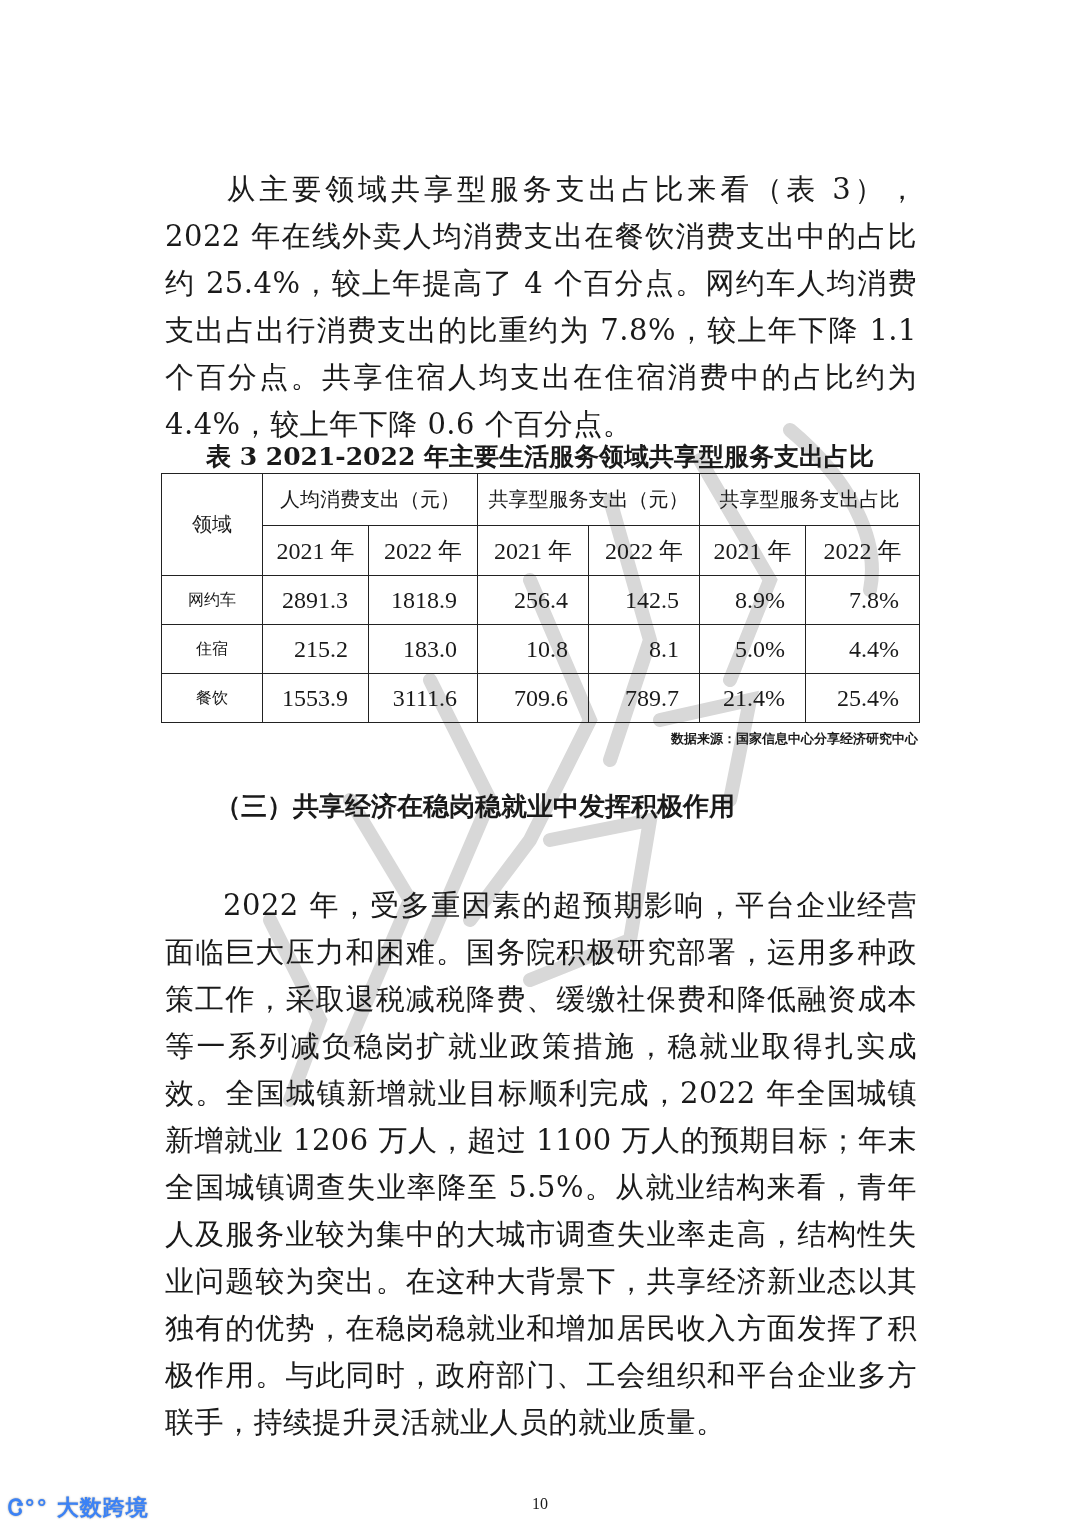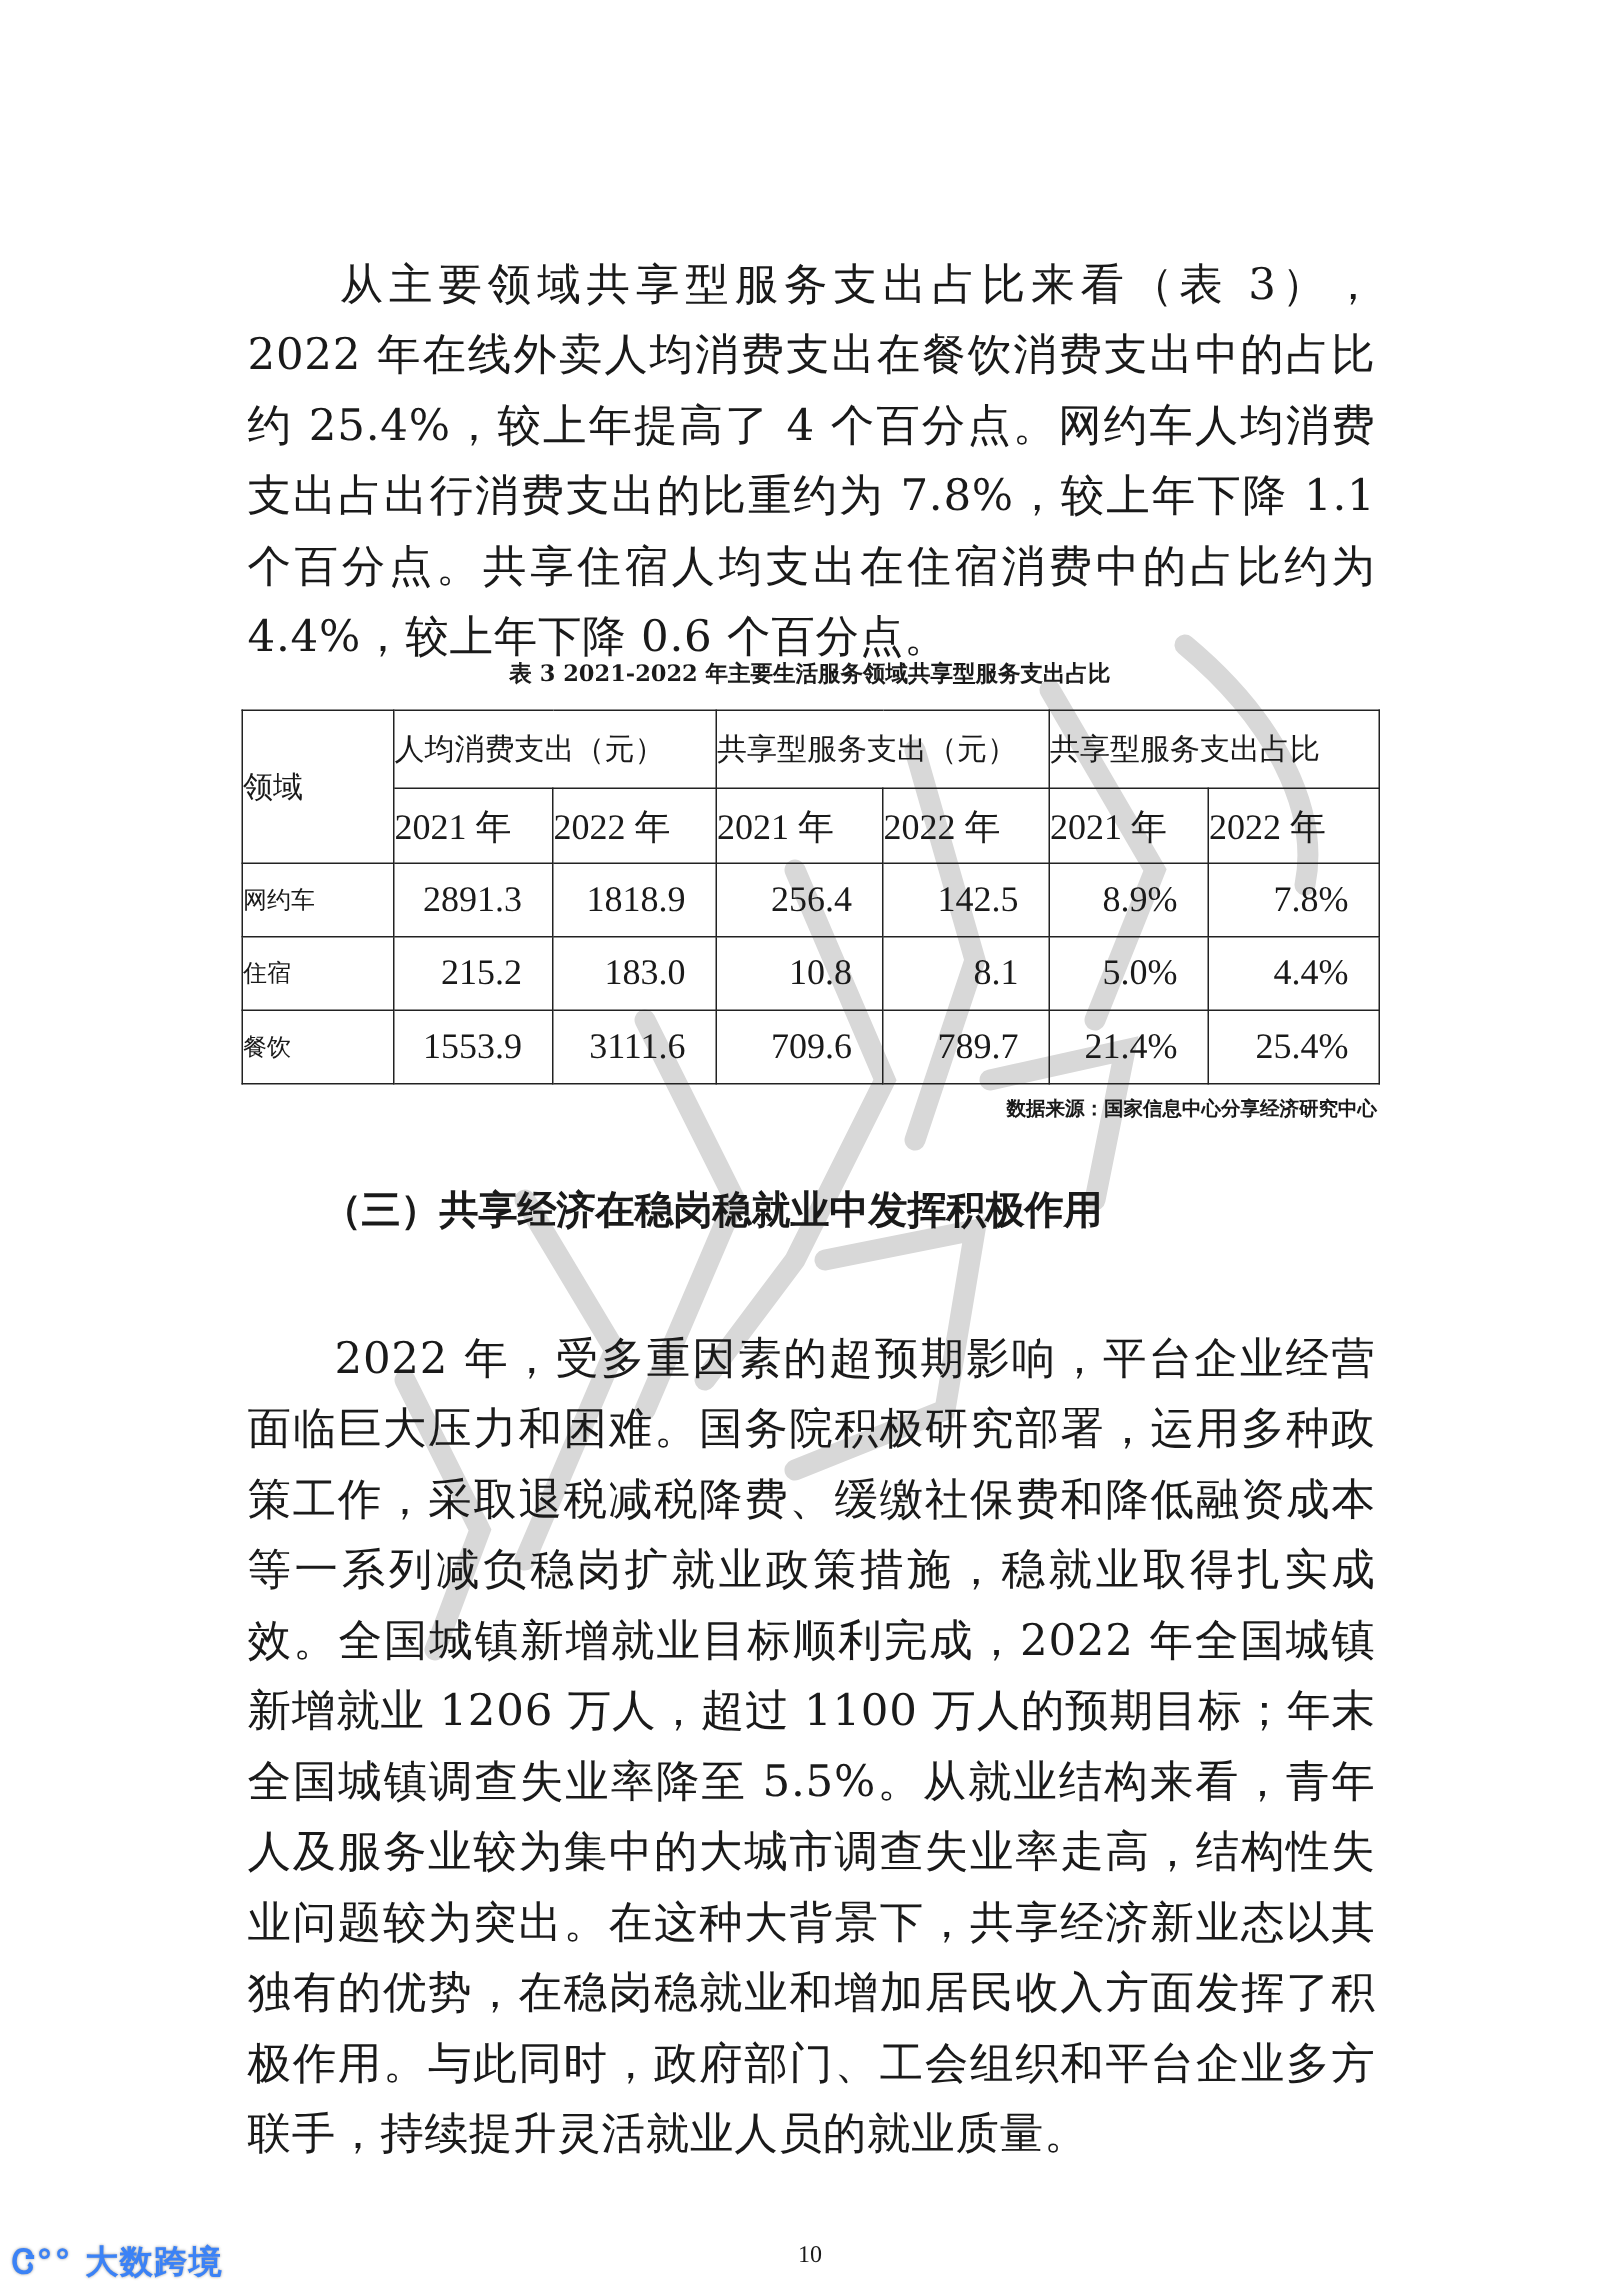--- a/index.html
+++ b/index.html
@@ -6,24 +6,24 @@
   body { width:1080px; height:1527px; position:relative; overflow:hidden;
          font-family:"DejaVu Serif","Liberation Serif",serif; color:#1a1a1a; }
   .watermark { position:absolute; left:230px; top:420px; width:700px; height:700px;
                pointer-events:none; z-index:0; }
   .watermark svg { width:100%; height:100%; }
   .para { position:absolute; left:165px; width:752px; font-size:29px; line-height:47px;
           text-align:justify; letter-spacing:0.5px; z-index:1; }
   .para .indent { display:inline-block; width:58px; }
   #p1 { top:137px; }
   .caption { position:absolute; top:440px; left:160px; width:760px; text-align:center;
-             font-weight:bold; font-size:15px; font-family:"DejaVu Serif",serif; z-index:1; }
+             font-weight:bold; font-size:25px; font-family:"DejaVu Serif",serif; z-index:1; }
   table.t3 { position:absolute; top:473px; left:161px; width:759px; border-collapse:collapse;
              font-size:19px; z-index:1; background:transparent; }
-  table.t3 td, table.t3 th { border:1.5px solid #222; text-align:left; padding:0;
+  table.t3 td, table.t3 th { border:1.5px solid #222; text-align:center; padding:0;
              font-weight:normal; }
   table.t3 .h1 { height:52px; }
   table.t3 .h2 { height:50px; font-weight:bold; font-family:"Liberation Serif",serif; font-size:24px; }
   table.t3 .hdr { font-size:20px; }
   table.t3 tbody td { height:48px; font-family:"Liberation Serif",serif; font-size:24px; }
   table.t3 tbody td.num { text-align:right; padding-right:20px; }
   table.t3 tbody td.label { font-family:Liberation Mono, monospace; font-size:16px; }
   .source { position:absolute; top:730px; right:162px; font-size:13px; font-weight:bold;
             font-family:"DejaVu Sans",sans-serif; z-index:1; }
   .section { position:absolute; top:789px; left:215px; font-size:26px; font-weight:bold;

